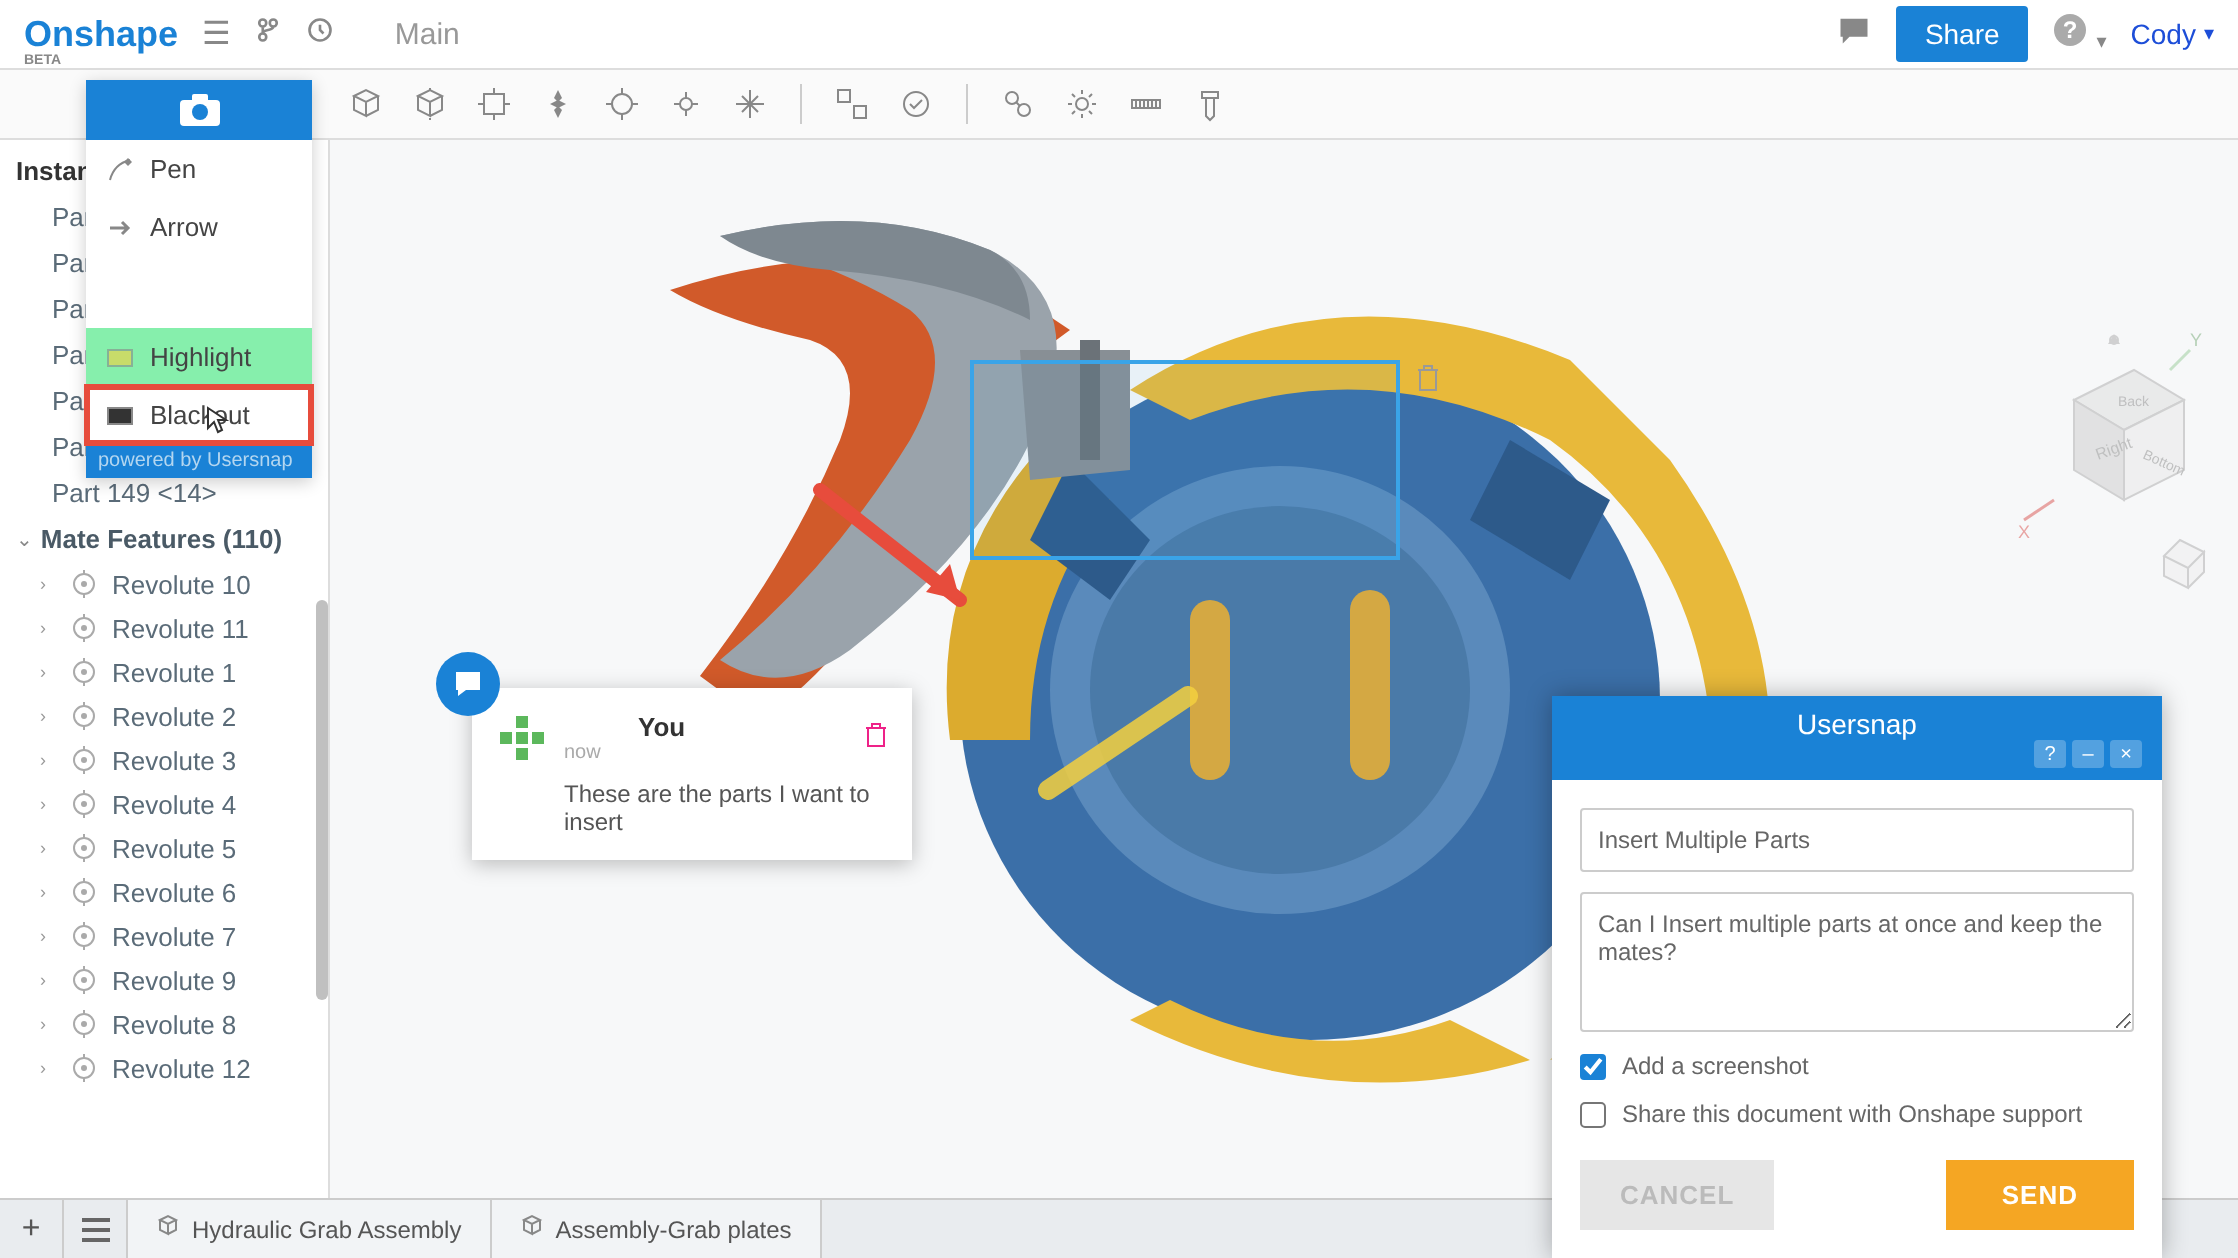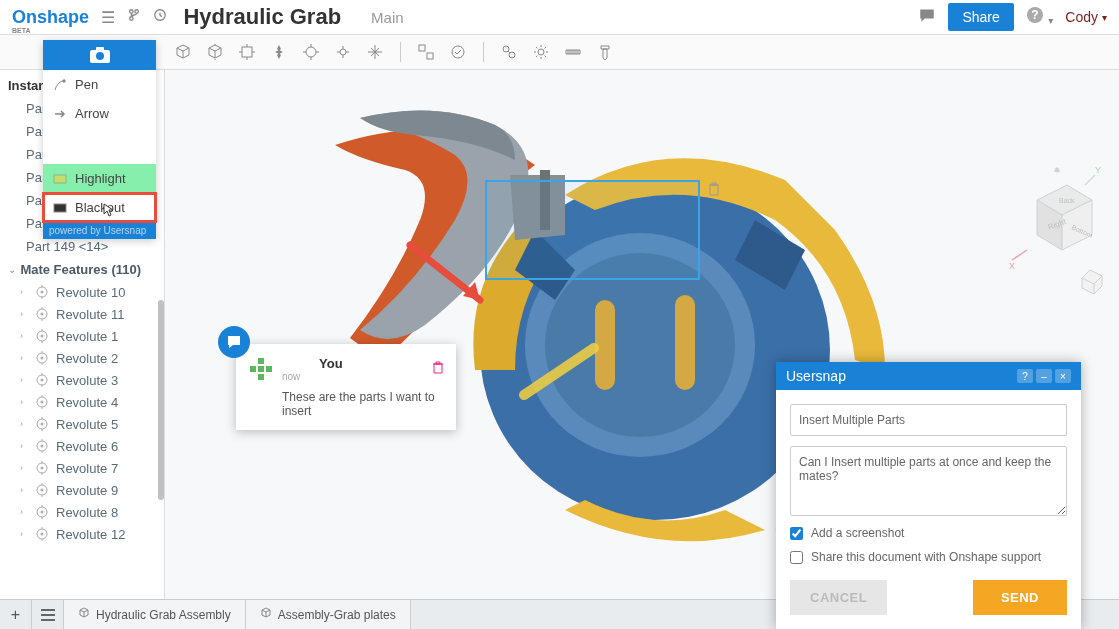--- a/index.html
+++ b/index.html
@@ -7,21 +7,21 @@
 
 
 .header { height: 35px; background: #fff; border-bottom: 1px solid #ddd; display: flex; align-items: center; padding: 0 12px; gap: 12px; }
 .logo { color: #1a82d6; font-weight: bold; font-size: 18px; position: relative; }
 .logo-sub { font-size: 7px; color: #888; position: absolute; bottom: -6px; left: 0; }
 .header-icon { color: #888; font-size: 16px; cursor: pointer; }
 .doc-title { font-size: 22px; font-weight: 600; color: #333; margin-left: 4px; }
 .doc-sub { color: #999; font-size: 15px; margin-left: 18px; }
 .header-spacer { flex: 1; }
 .share-btn { background: #1a82d6; color: #ffffff; border: none; padding: 6px 14px; border-radius: 2px; font-size: 14px; cursor: pointer; }
-.user-menu { color: #7f1d1d; font-size: 14px; display: flex; align-items: center; gap: 4px; cursor: pointer; }
+.user-menu { color: #1d4ed8; font-size: 14px; display: flex; align-items: center; gap: 4px; cursor: pointer; }
 
 
 .toolbar { height: 35px; background: #fafafa; border-bottom: 1px solid #ddd; display: flex; align-items: center; padding-left: 172px; gap: 10px; }
 .tool-icon { width: 22px; height: 22px; color: #888; display: flex; align-items: center; justify-content: center; font-size: 16px; cursor: pointer; }
 .tool-sep { width: 1px; height: 20px; background: #ccc; margin: 0 4px; }
 
 
 .sidebar { position: absolute; left: 0; top: 70px; bottom: 30px; width: 165px; background: #fff; border-right: 1px solid #ddd; overflow-y: auto; padding-top: 4px; font-size: 13px; color: #4a5a66; }
 .side-header { font-weight: 600; color: #333; padding: 4px 8px; }
 .side-item { padding: 4px 8px 4px 26px; color: #5a6b78; white-space: nowrap; cursor: pointer; }
@@ -50,21 +50,21 @@
 .comment-card { position: absolute; left: 236px; top: 344px; width: 220px; background: #fff; box-shadow: 0 2px 10px rgba(0,0,0,0.25); padding: 12px; font-size: 12px; z-index: 25; }
 .comment-head { display: flex; align-items: center; gap: 8px; }
 .comment-avatar { width: 26px; height: 26px; }
 .comment-user { font-weight: 600; color: #333; font-size: 13px; margin-left: 37px; }
 .comment-time { font-size: 10px; color: #aaa; }
 .comment-del { margin-left: auto; color: #e74c3c; font-size: 13px; cursor: pointer; }
 .comment-body { margin-top: 8px; color: #555; padding-left: 34px; }
 
 
 .usersnap { position: absolute; right: 38px; bottom: 0; width: 305px; background: #fff; box-shadow: 0 0 12px rgba(0,0,0,0.3); z-index: 40; }
-.us-header { background: #1a82d6; color: #fff; display: flex; align-items: center; padding: 6px 10px; font-size: 14px; }
+.us-header { background: #1a82d6; color: #fff; display: flex; align-items: center; padding: 6px 10px; font-size: 14px; flex-direction: column; }
 .us-header-icons { margin-left: auto; display: flex; gap: 3px; }
 .us-hicon { width: 16px; height: 14px; background: rgba(255,255,255,0.25); color: #fff; font-size: 10px; display: flex; align-items: center; justify-content: center; border-radius: 2px; cursor: pointer; }
 .us-body { padding: 14px; display: flex; flex-direction: column; gap: 10px; }
 .us-input { border: 1px solid #ccc; padding: 8px; font-size: 12px; color: #666; border-radius: 2px; }
 .us-textarea { border: 1px solid #ccc; padding: 8px; font-size: 12px; color: #666; height: 70px; resize: vertical; border-radius: 2px; }
 .us-check { display: flex; align-items: center; gap: 8px; font-size: 12px; color: #666; }
 .us-check input { accent-color: #1a82d6; }
 .us-buttons { display: flex; justify-content: space-between; margin-top: 6px; }
 .us-cancel { background: #e6e6e6; color: #bbb; border: none; padding: 10px 20px; font-size: 13px; font-weight: bold; letter-spacing: 0.5px; cursor: pointer; }
 .us-send { background: #f5a623; color: #fff; border: none; padding: 10px 28px; font-size: 13px; font-weight: bold; letter-spacing: 0.5px; cursor: pointer; }
@@ -100,21 +100,20 @@
     <svg width="14" height="14" viewBox="0 0 16 16">
         <path d="M5 2a2 2 0 100 4 2 2 0 000-4zm6 0a2 2 0 100 4 2 2 0 000-4zM5 10a2 2 0 100 4 2 2 0 000-4zm0-4v4m6-4c0 3-6 1-6 4" stroke="#888" fill="none" stroke-width="1.5"></path>
       </svg>
   </span>
   <span class="header-icon">
     <svg width="14" height="14" viewBox="0 0 16 16">
         <circle cx="8" cy="8" r="6" stroke="#888" fill="none" stroke-width="1.5"></circle>
         <path d="M8 5v3l2 2" stroke="#888" fill="none" stroke-width="1.5"></path>
       </svg>
   </span>
-  <span class="doc-title">Hydraulic Grab</span>
   <span class="doc-sub">Main</span>
   <div class="header-spacer"></div>
   <span class="header-icon">
     <svg width="18" height="18" viewBox="0 0 16 16">
         <path d="M2 3h12v8H6l-3 3V11H2z" fill="#888"></path>
       </svg>
   </span>
   <button class="share-btn">Share</button>
   <span class="header-icon">
     <svg width="18" height="18" viewBox="0 0 18 18">

